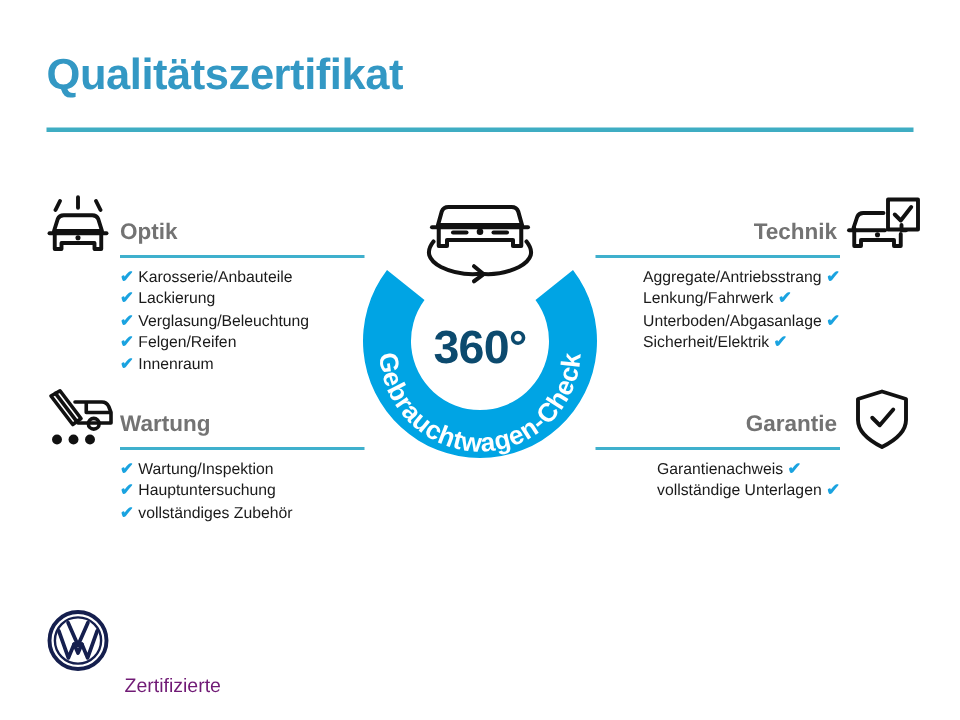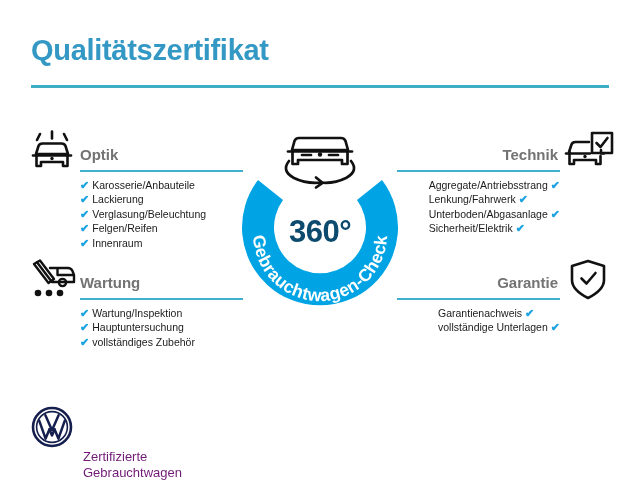--- a/index.html
+++ b/index.html
@@ -289,17 +289,16 @@
         <g fill="none" stroke="#151f4e" stroke-width="2.5" stroke-linecap="round" stroke-linejoin="round">
           <path d="M14.4 9.2 L21 24.2 L27.6 9.2"></path>
           <path d="M8.2 14.6 L14.6 32.6 L18.4 23.4"></path>
           <path d="M33.8 14.6 L27.4 32.6 L23.6 23.4"></path>
           <path d="M18.4 23.4 L21 29.4 L23.6 23.4"></path>
         </g>
       </svg>
     </div>
     <div class="brand-text">
       <div>Zertifizierte</div>
-      <div>Gebrauchtwagen</div>
     </div>
   </div>
 
 </div>
 
 </body></html>

